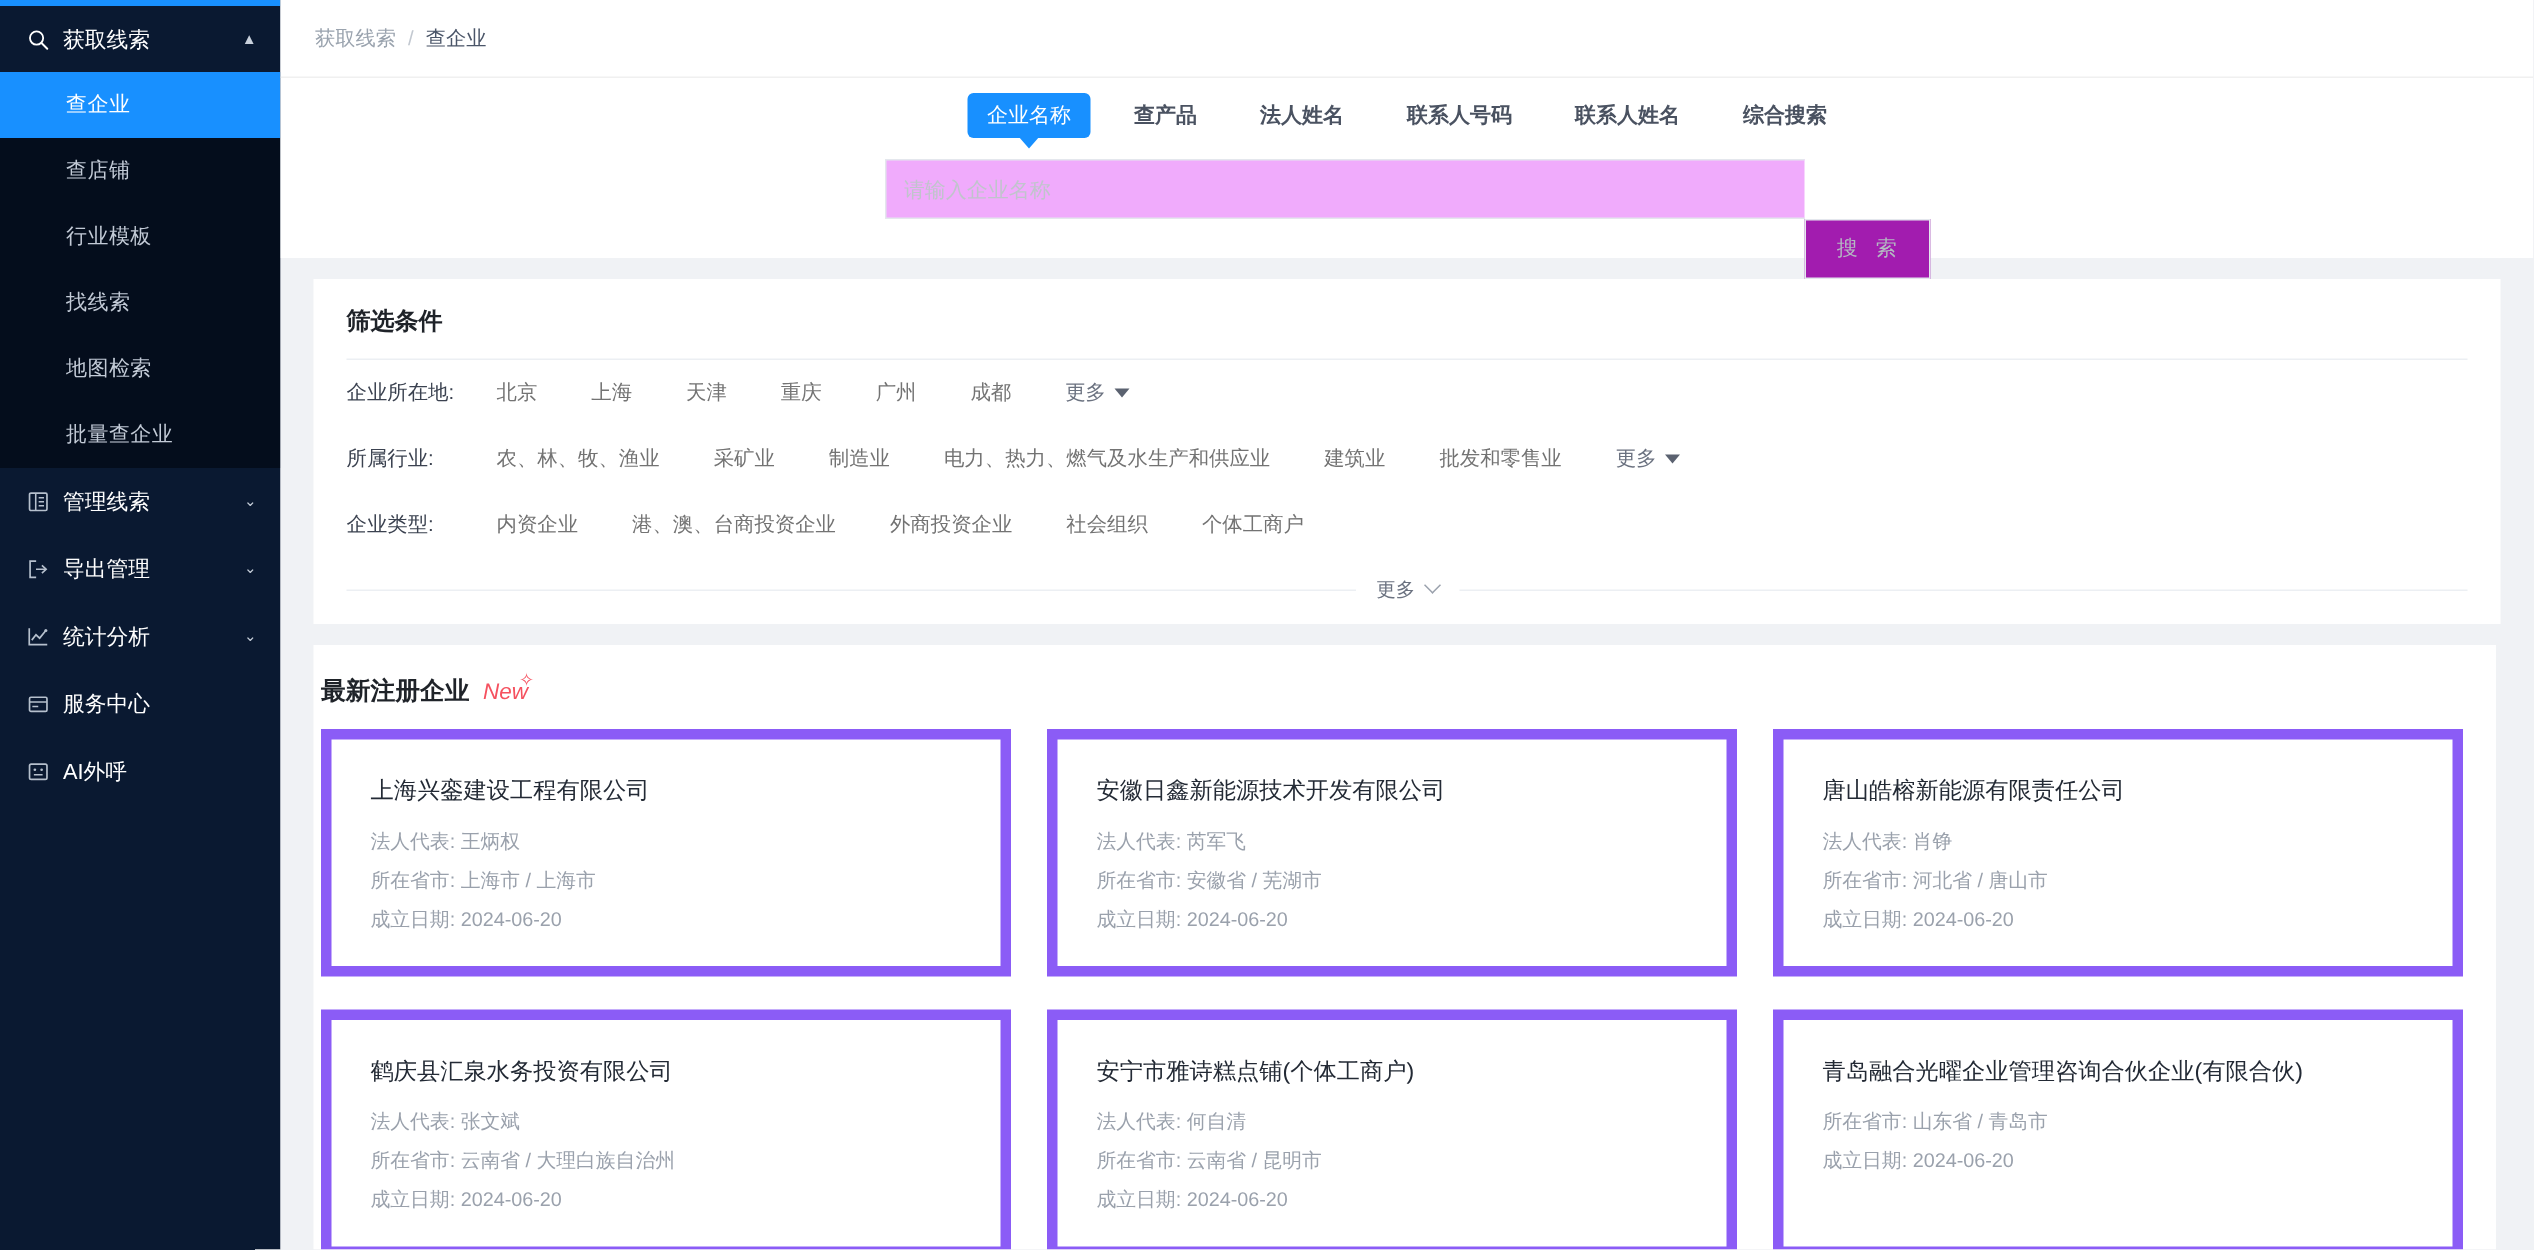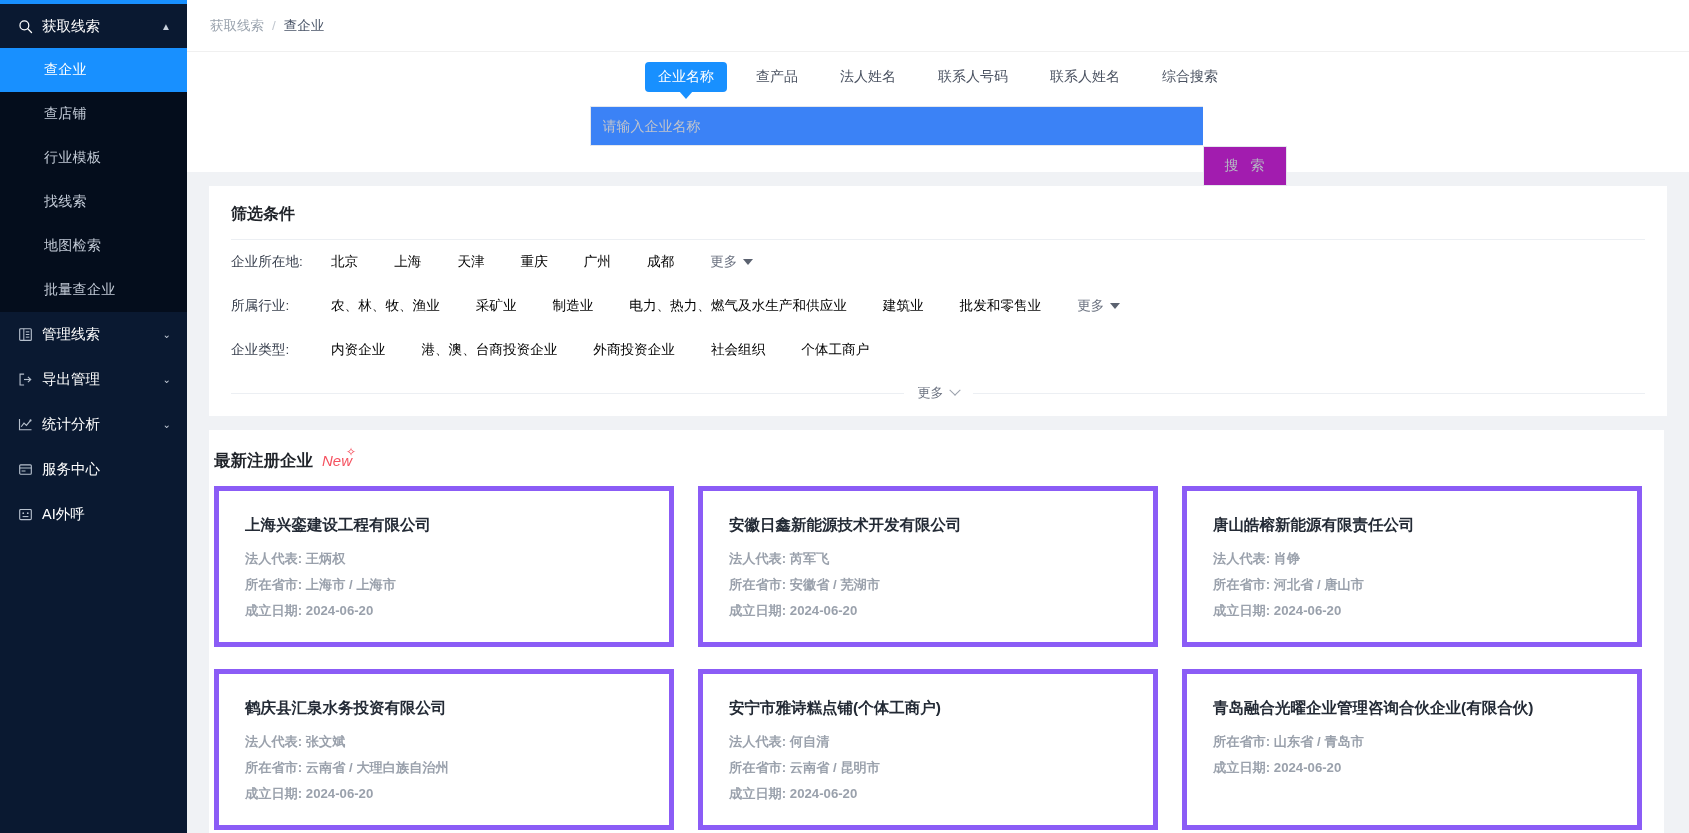--- a/index.html
+++ b/index.html
@@ -50,36 +50,36 @@
   .breadcrumb .crumb-last { color: #4a5568; }
 
   .search-panel {
     background: #fff; height: 120px;
     display: flex; flex-direction: column; align-items: center;
     padding-top: 10px;
   }
   .tabs { display: flex; align-items: center; gap: 16px; height: 34px; }
   .tab {
     font-size: 14px; color: #4a5261; padding: 6px 13px; cursor: pointer;
-    position: relative; white-space: nowrap;
+    position: relative; white-space: nowrap; font-weight: bold;
   }
   .tab.active {
     background: #1890ff; color: #fff; border-radius: 4px; font-weight: normal;
   }
   .tab.active::after {
     content: ""; position: absolute; left: 50%; transform: translateX(-50%);
     bottom: -7px; width: 0; height: 0;
     border-left: 7px solid transparent; border-right: 7px solid transparent;
     border-top: 8px solid #1890ff;
   }
   .search-row { display: flex; margin-top: 14px; }
   .search-input {
     width: 613px; height: 40px; border: 1px solid #e4e7ed; border-right: none;
     padding: 0 12px; font-size: 14px; color: #333; outline: none;
-    background:#3b82f6;
+    background:#f0abfc;
   }
   .search-input::placeholder { color: #c0c4cc; }
   .search-btn {
     width: 84px; height: 40px; border: 1px solid #e4e7ed;
     background: #a21caf; color: #b4b9c2; font-size: 14px;
     letter-spacing: 4px; cursor: pointer; padding-left:4px;
     font-family: inherit;
     margin-top: 40px;
   }
 
@@ -89,21 +89,21 @@
     position: relative;
   }
   .card-title { font-size: 16px; font-weight: bold; color: #1f2329; margin-bottom: 14px; }
   .divider { height: 1px; background: #eceff3; margin: 0 0 0 0; }
   .filter-row {
     display: flex; align-items: flex-start; padding: 13px 0 13px 0;
     font-size: 13.6px; flex-wrap: nowrap;
   }
   .filter-label { color: #3b4250; width: 82px; flex: 0 0 82px; }
   .filter-opts { display: flex; align-items: center; gap: 0; flex-wrap: nowrap; }
-  .filter-opt { color: #000000; cursor: pointer; padding: 0 18px; white-space: nowrap; }
+  .filter-opt { color: #737373; cursor: pointer; padding: 0 18px; white-space: nowrap; }
   .filter-more { color: #6b7280; cursor: pointer; padding: 0 18px; display: inline-flex; align-items:center; gap:6px; white-space: nowrap;}
   .tri-down { width:0;height:0;border-left:5px solid transparent;border-right:5px solid transparent;border-top:6px solid #5b6270; display:inline-block; }
   .expand-wrap {
     display: flex; align-items: center; justify-content: center;
     padding: 12px 0 14px 0;
   }
   .expand-line { flex: 1; height: 1px; background: #eceff3; }
   .expand-btn {
     font-size: 13px; color: #6b7280; padding: 0 14px; cursor: pointer;
     display: inline-flex; align-items: center; gap: 7px; white-space: nowrap;
@@ -120,22 +120,22 @@
   .latest-head { display: flex; align-items: baseline; gap: 9px; margin-bottom: 14px; }
   .latest-title { font-size: 16.5px; font-weight: bold; color: #1f2329; }
   .new-badge { font-size: 15px; color: #f5515f; position: relative; font-style: italic; font-weight: 500;}
   .new-badge .spark {
     position: absolute; right: -4px; top: -7px; font-size: 12px; color: #f5515f; font-style: normal;
   }
   .grid {
     display: grid; grid-template-columns: repeat(3, 1fr); gap: 22px 24px;
   }
   .ent-card {
-    border: 5px solid #8b5cf6; padding: 24px 26px 22px 26px; min-height: 132px;
-    background: #fff; cursor: pointer; overflow: hidden; font-weight: bold;
+    border: 7px solid #8b5cf6; padding: 24px 26px 22px 26px; min-height: 132px;
+    background: #fff; cursor: pointer; overflow: hidden;
   }
   .ent-name {
     font-size: 15.5px; color: #232a35; margin-bottom: 14px; white-space: nowrap;
   }
   .ent-line { font-size: 13.2px; color: #9aa1ac; margin-bottom: 8px; white-space: nowrap; }
   .ent-line:last-child { margin-bottom: 0; }
 </style>
 </head>
 <body>
 

